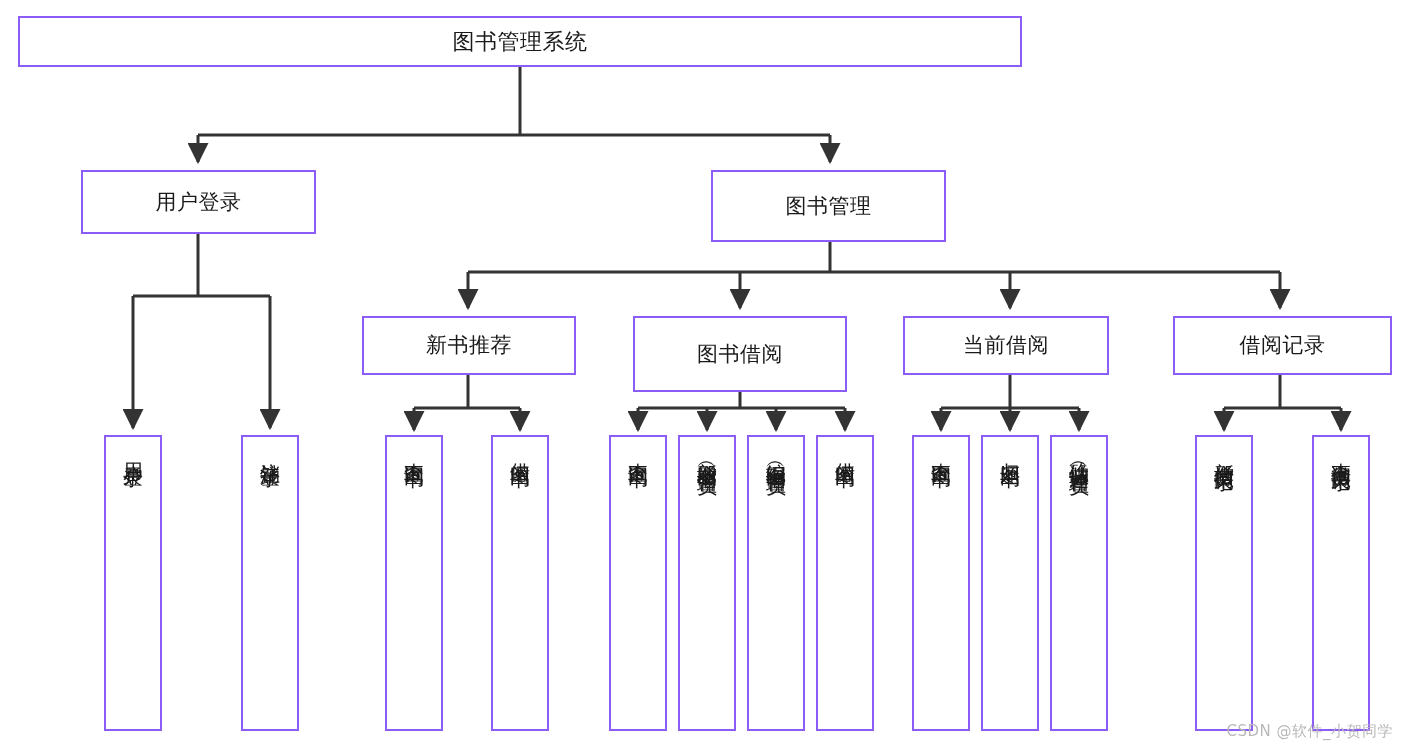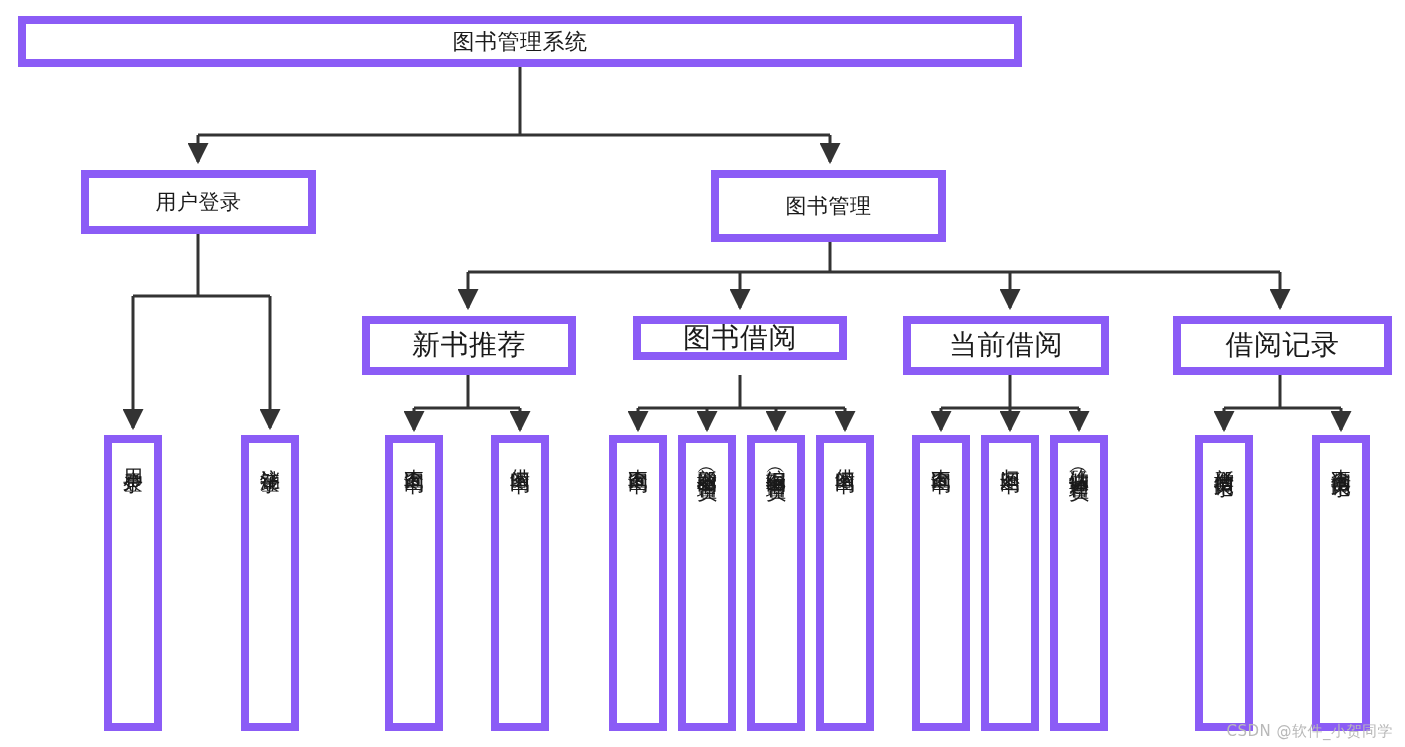--- a/index.html
+++ b/index.html
@@ -24,37 +24,37 @@
     left: 0;
     top: 0;
     width: 1405px;
     height: 747px;
     pointer-events: none;
   }
   .node {
     position: absolute;
     box-sizing: border-box;
     background: #ffffff;
-    border: 8px solid #8b5cf6;
+    border: 2px solid #8b5cf6;
     display: flex;
     align-items: center;
     justify-content: center;
     z-index: 2;
   }
   .node-label {
     font-size: 21px;
     line-height: 1.15;
     color: #1a1a1a;
     letter-spacing: 0.5px;
     white-space: nowrap;
     text-align: center;
   }
   .node.level-root .node-label { font-size: 22px; }
   .node.level-2 .node-label   { font-size: 21px; }
-  .node.level-3 .node-label   { font-size: 28px; }
+  .node.level-3 .node-label   { font-size: 21px; }
   .node.leaf {
     align-items: flex-start;
     padding-top: 10px;
   }
   .node.leaf .node-label {
     writing-mode: vertical-rl;
     text-orientation: upright;
     font-size: 20px;
     line-height: 1.35;
     letter-spacing: 2px;
@@ -134,21 +134,21 @@
   <div class="node level-2" style="left:81px; top:170px; width:235px; height:64px;">
     <span class="node-label">用户登录</span>
   </div>
   <div class="node level-2" style="left:711px; top:170px; width:235px; height:72px;">
     <span class="node-label">图书管理</span>
   </div>
 
   <div class="node level-3" style="left:362px; top:316px; width:214px; height:59px;">
     <span class="node-label">新书推荐</span>
   </div>
-  <div class="node level-3" style="left:633px; top:316px; width:214px; height:44px;">
+  <div class="node level-3" style="left:633px; top:316px; width:214px; height:76px;">
     <span class="node-label">图书借阅</span>
   </div>
   <div class="node level-3" style="left:903px; top:316px; width:206px; height:59px;">
     <span class="node-label">当前借阅</span>
   </div>
   <div class="node level-3" style="left:1173px; top:316px; width:219px; height:59px;">
     <span class="node-label">借阅记录</span>
   </div>
 
   <div class="node leaf" style="left:104px; top:435px; width:58px; height:296px;">

